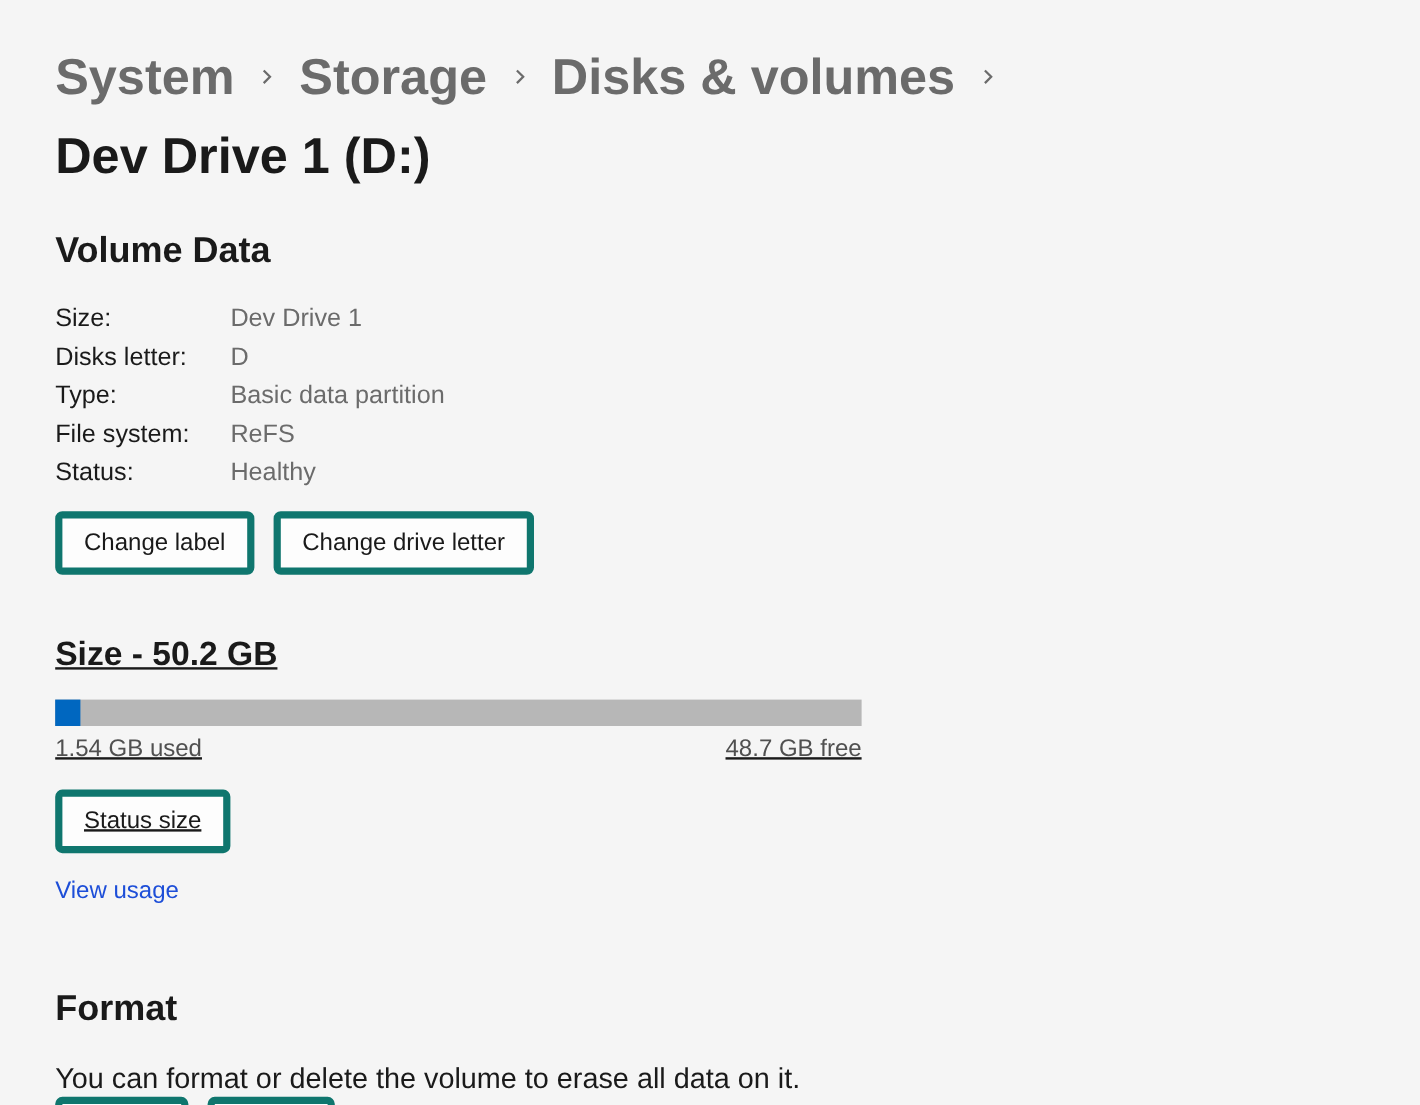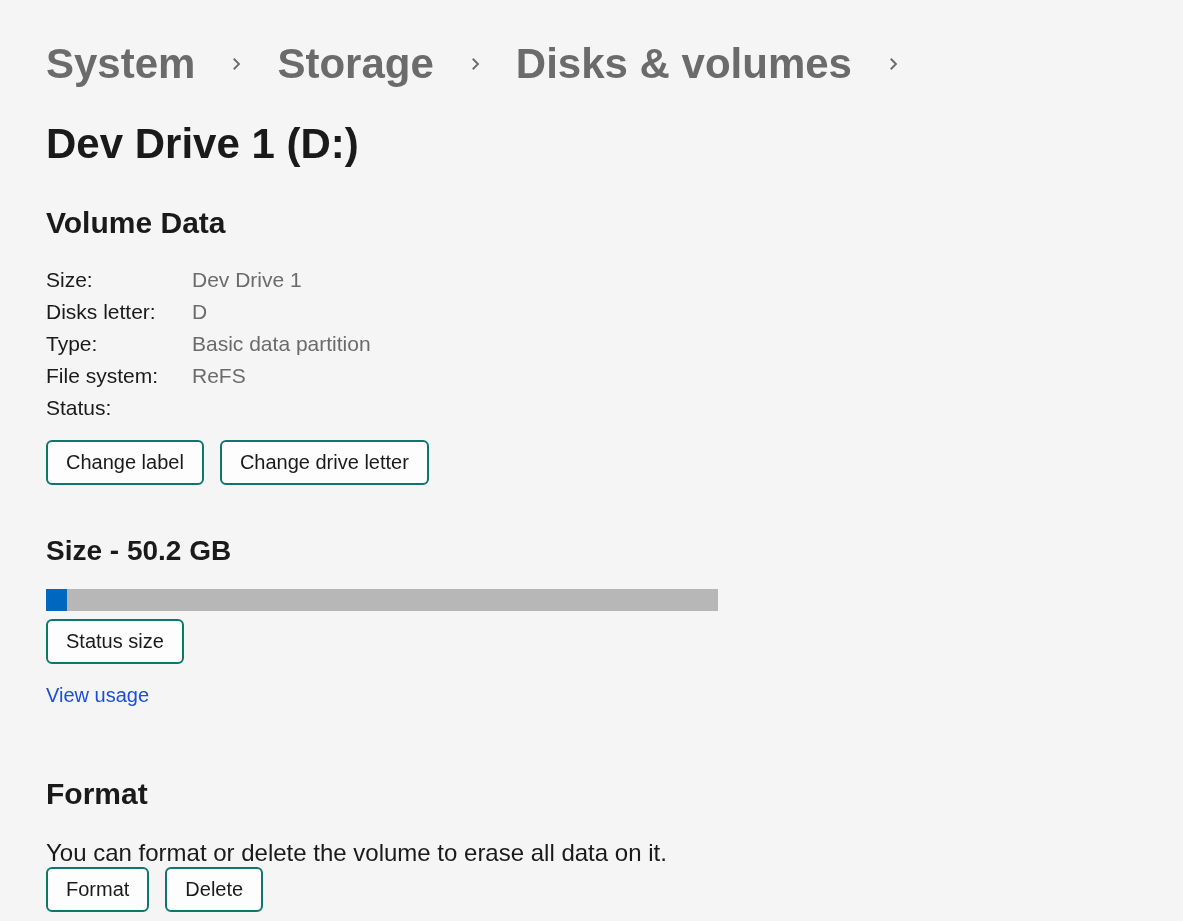--- a/index.html
+++ b/index.html
@@ -11,21 +11,21 @@
       font-family: "Segoe UI", "Segoe UI Variable", -apple-system, sans-serif;
       background: #f5f5f5;
       color: #1a1a1a;
       padding: 40px 46px;
       width: 1183px;
       height: 921px;
     }
     .breadcrumb {
       display: flex;
       align-items: center;
-      gap: 32px;
+      gap: 18px;
       margin-bottom: 38px;
       flex-wrap: wrap;
     }
     .crumb {
       font-size: 42px;
       font-weight: 600;
       color: #6b6b6b;
       cursor: pointer;
     }
     .crumb.current {
@@ -62,27 +62,28 @@
     }
     .button-row {
       display: flex;
       gap: 16px;
     }
     .btn {
       font-family: inherit;
       font-size: 20px;
       color: #1a1a1a;
       background: #fdfdfd;
-      border: 2px solid #0f766e;
+      border: 6px solid #0f766e;
       border-radius: 6px;
       padding: 9px 18px;
       cursor: pointer;
     }
     .size-section {
       margin-top: 50px;
+      text-decoration: underline;
     }
     .size-title {
       font-size: 28px;
       font-weight: 700;
       margin-bottom: 22px;
     }
     .usage-bar {
       width: 672px;
       height: 22px;
       background: #b7b7b7;
@@ -149,31 +150,36 @@
   <div class="kv-grid">
     <div class="kv-key">Size:</div>
     <div class="kv-val">Dev Drive 1</div>
     <div class="kv-key">Disks letter:</div>
     <div class="kv-val">D</div>
     <div class="kv-key">Type:</div>
     <div class="kv-val">Basic data partition</div>
     <div class="kv-key">File system:</div>
     <div class="kv-val">ReFS</div>
     <div class="kv-key">Status:</div>
+    <div class="kv-val">Healthy</div>
   </div>
   <div class="button-row">
     <button class="btn">Change label</button>
     <button class="btn">Change drive letter</button>
   </div>
 </section>
 
 <section class="size-section">
   <h2 class="size-title">Size - 50.2 GB</h2>
   <div class="usage-bar">
     <div class="usage-fill" style="width:3.1%"></div>
+  </div>
+  <div class="usage-labels">
+    <span>1.54 GB used</span>
+    <span>48.7 GB free</span>
   </div>
   <div class="button-row">
     <button class="btn">Status size</button>
   </div>
   <span class="link">View usage</span>
 </section>
 
 <section class="format-section">
   <h2 class="section-title">Format</h2>
   <p class="format-desc">You can format or delete the volume to erase all data on it.</p>

